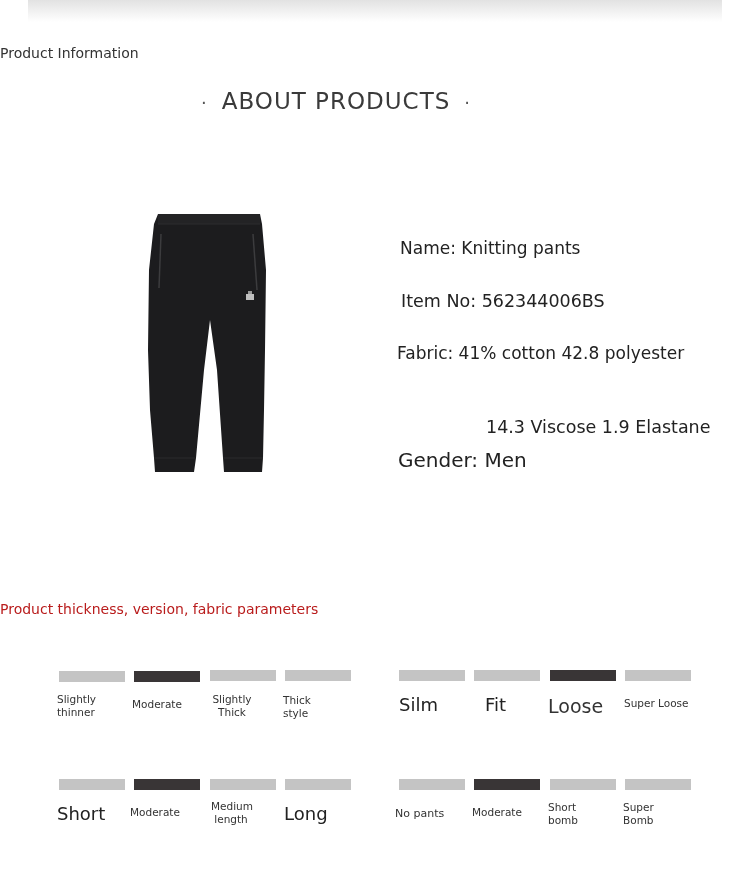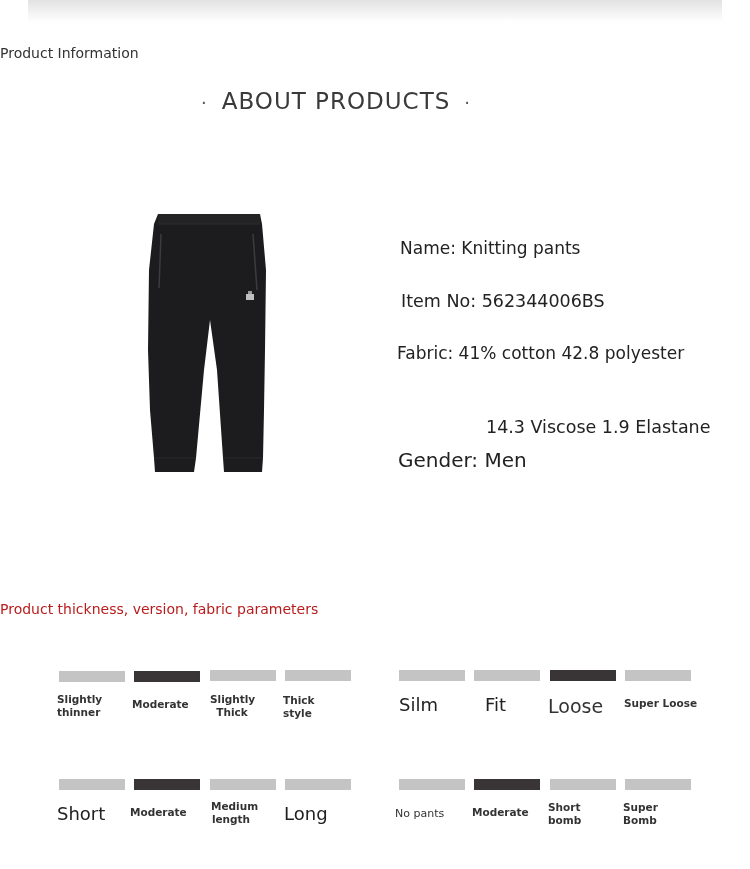--- a/index.html
+++ b/index.html
@@ -8,21 +8,21 @@
       background: linear-gradient(to bottom, #e2e2e2 0%, #f2f2f2 55%, #ffffff 100%); }
     .subtitle { position: absolute; top: 45px; left: 0; width: 750px; text-align: left; font-size: 14px; color: #333; }
     .title { position: absolute; top: 88px; left: 0; width: 672px; text-align: center; font-size: 23px; color: #3a3a3a; letter-spacing: 1px; }
     .title .dot { display: inline-block; margin: 0 14px; font-size: 18px; color: #555; }
     .pants-wrap { position: absolute; left: 144px; top: 210px; width: 126px; height: 266px; }
     .spec { position: absolute; font-size: 18px; color: #222; white-space: nowrap; }
     .section-caption { position: absolute; top: 601px; left: 0; width: 730px; text-align: left; font-size: 14px; color: #b91c1c; }
     .bar { position: absolute; height: 11px; background: #c4c4c4; }
     .bar.active { background: #393536; }
     .lbl { position: absolute; color: #333; line-height: 1.2; }
-    .lbl.s { font-size: 10.5px; font-weight: bold; }
+    .lbl.s { font-size: 10.5px; }
     .lbl.l { font-size: 18px; color: #222; }
     .lbl.m { font-size: 11px; }
   </style>
 </head>
 <body>
 
 <div class="top-shadow"></div>
 
 <div class="subtitle">Product Information</div>
 <div class="title">

